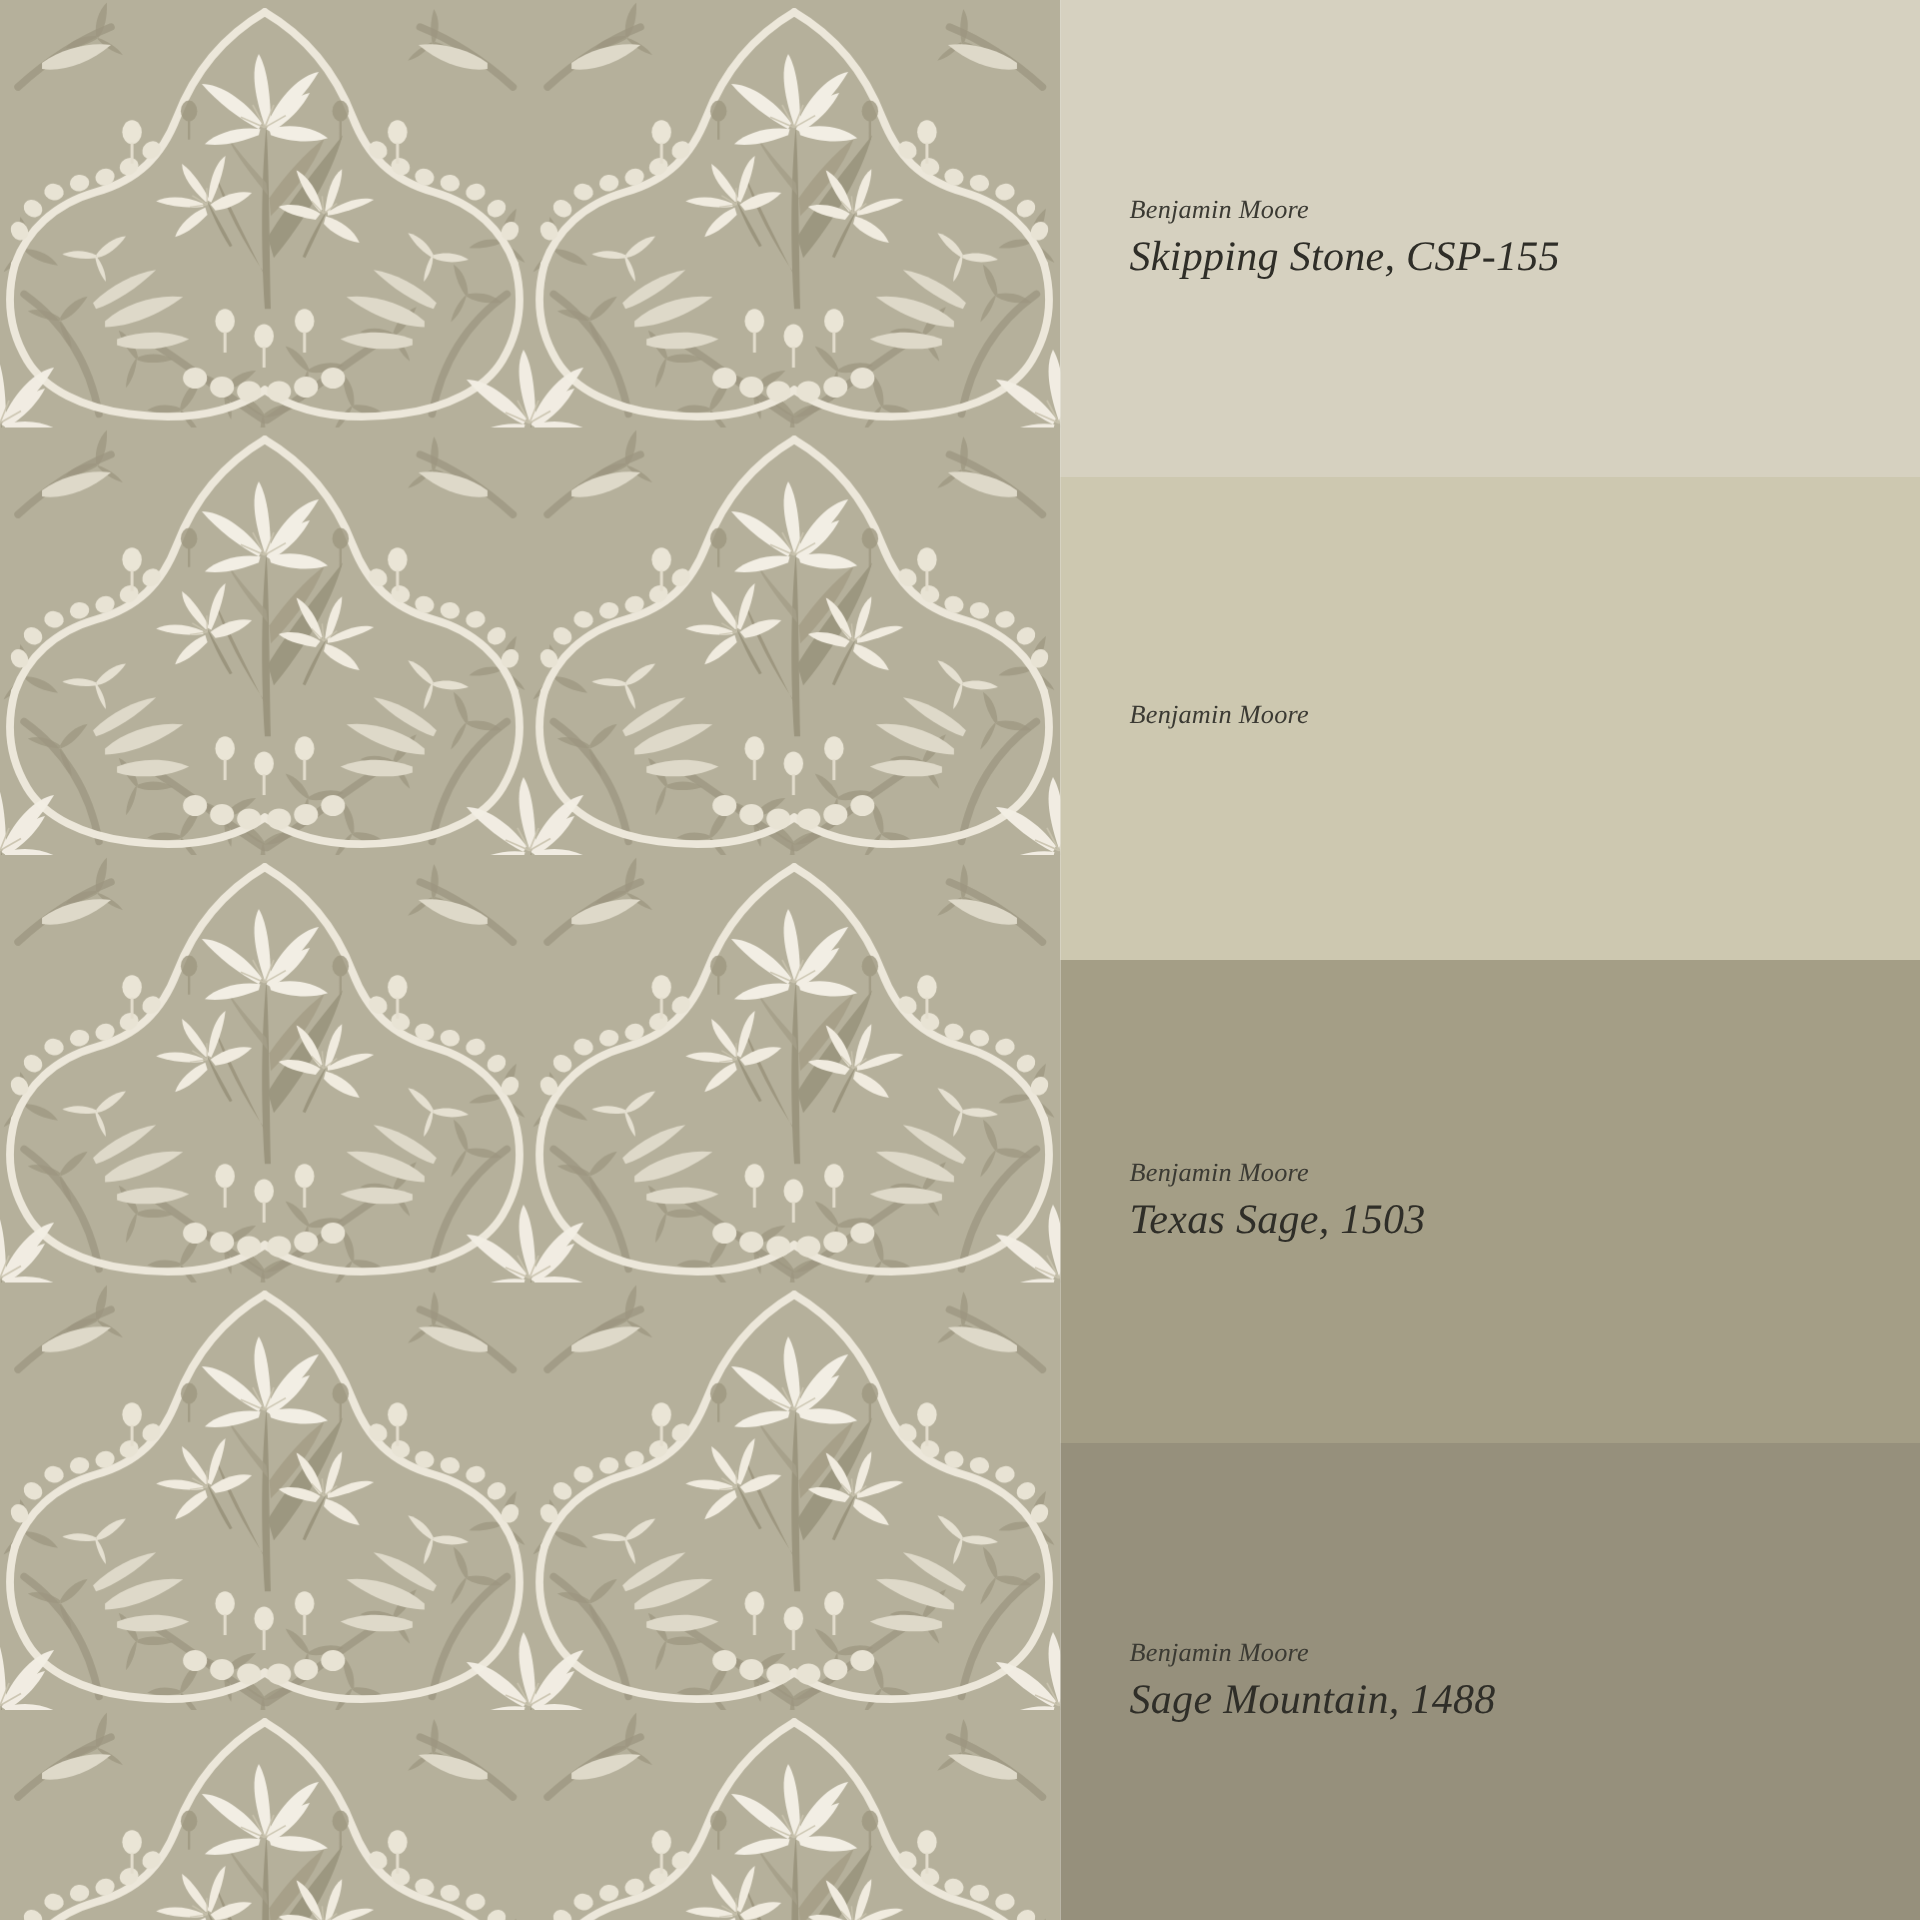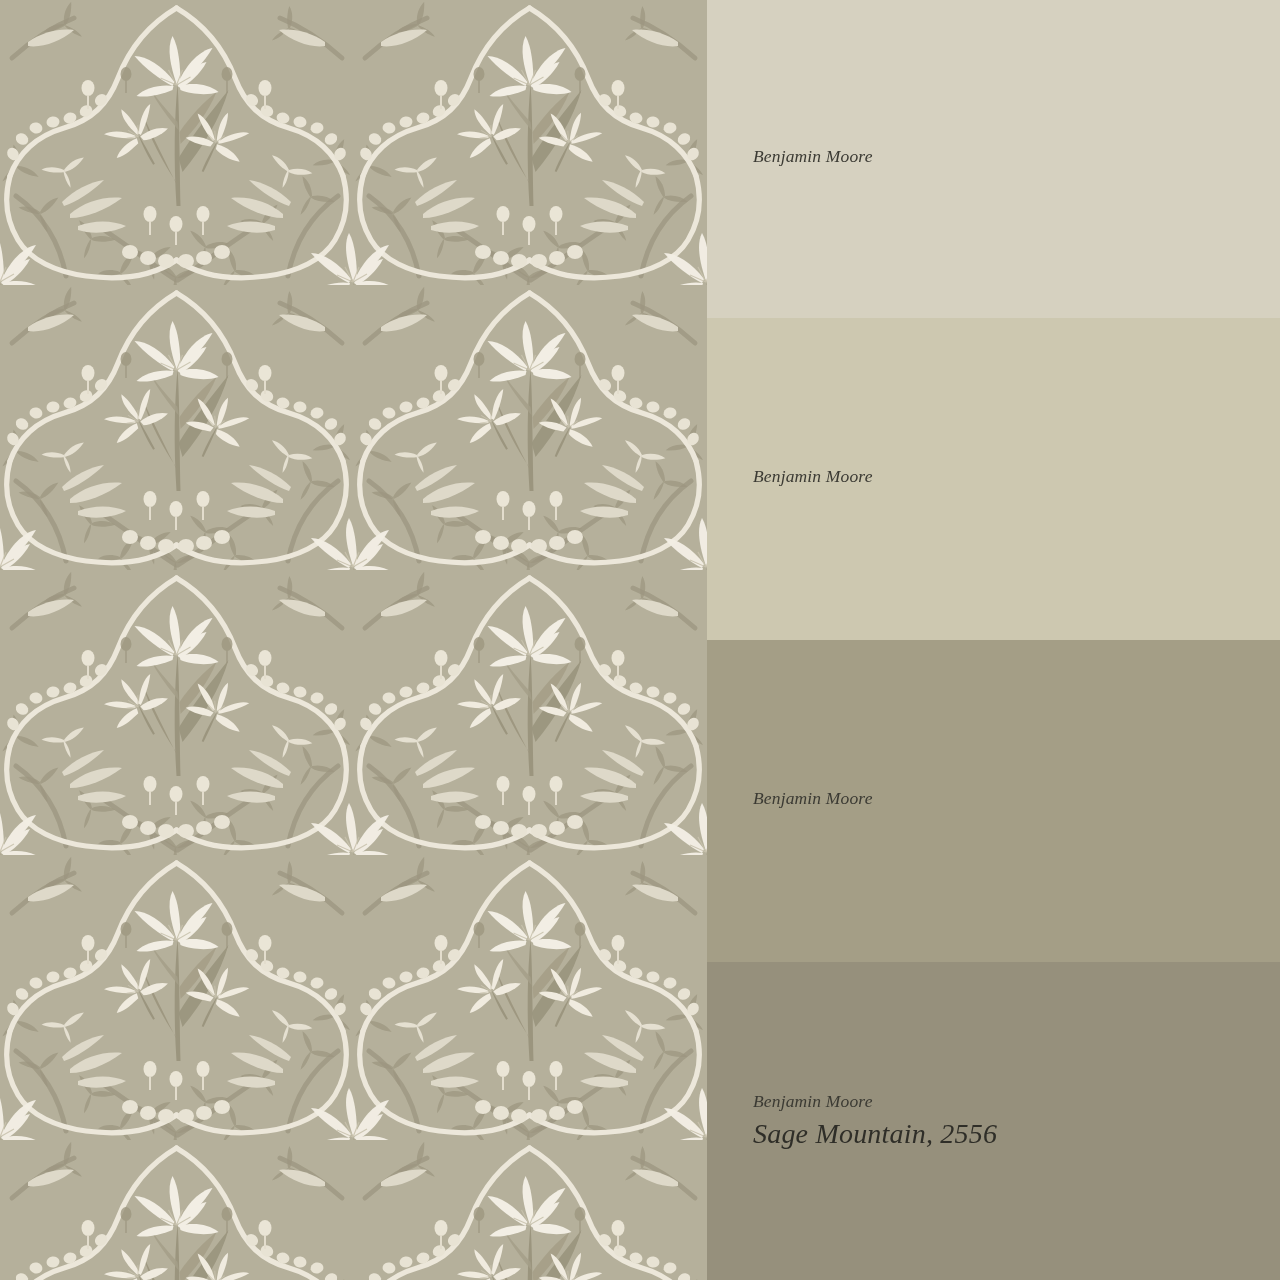--- a/index.html
+++ b/index.html
@@ -248,29 +248,31 @@
 
       <rect x="0" y="0" width="707" height="1280" fill="#b5b09b"></rect>
       <rect x="0" y="0" width="707" height="1280" fill="url(#damask)"></rect>
     </svg>
   </div>
 
   <div id="swatch-column" style="left: 707px; width: 573px;">
 
     <div class="swatch" style="background: rgb(214, 209, 192); height: 318px; flex: 0 0 318px;">
       <div class="swatch-brand">Benjamin Moore</div>
+      <div class="swatch-name">Skipping Stone, CSP-155</div>
     </div>
 
     <div class="swatch" style="background: rgb(205, 200, 176); height: 322px; flex: 0 0 322px;">
       <div class="swatch-brand">Benjamin Moore</div>
     </div>
 
     <div class="swatch" style="background: rgb(164, 158, 134); height: 322px; flex: 0 0 322px;">
       <div class="swatch-brand">Benjamin Moore</div>
+      <div class="swatch-name">Texas Sage, 1503</div>
     </div>
 
     <div class="swatch" style="background: rgb(150, 144, 124); height: 318px; flex: 0 0 318px;">
       <div class="swatch-brand">Benjamin Moore</div>
-      <div class="swatch-name">Sage Mountain, 2556</div>
+      <div class="swatch-name">Sage Mountain, 1488</div>
     </div>
 
   </div>
 </div>
 
 </body></html>

